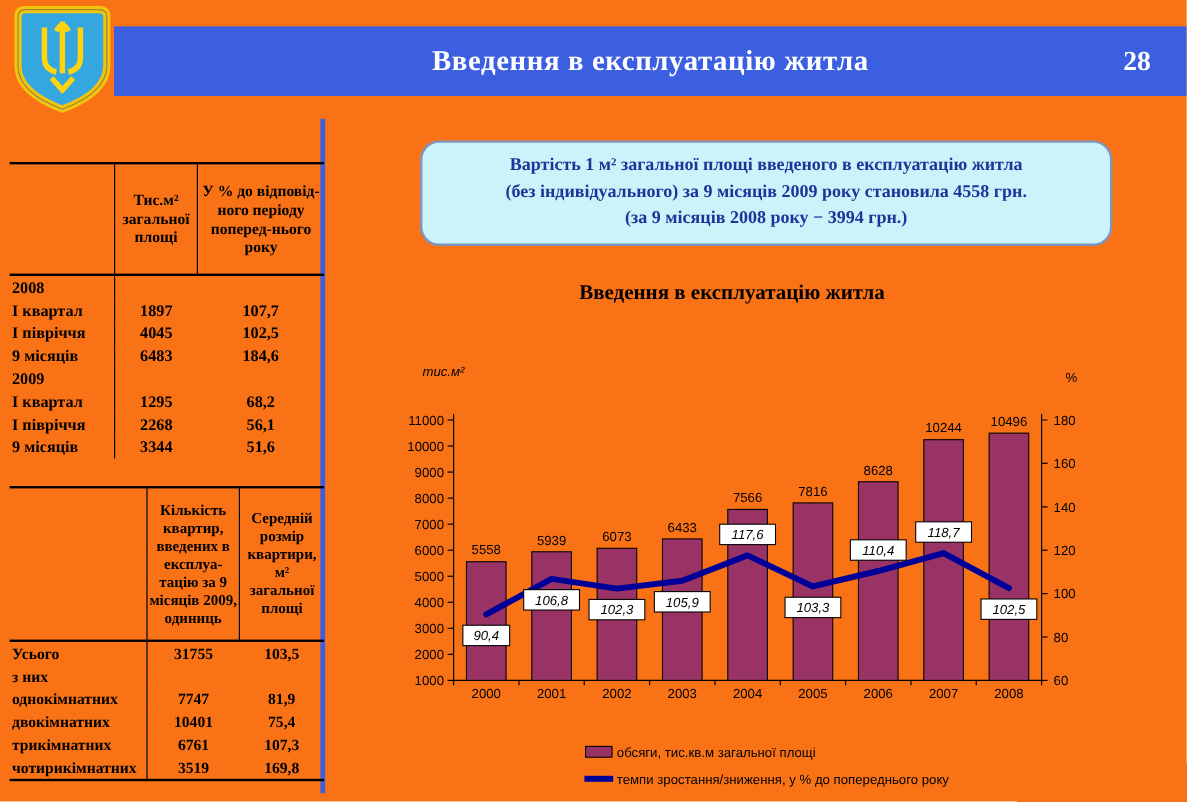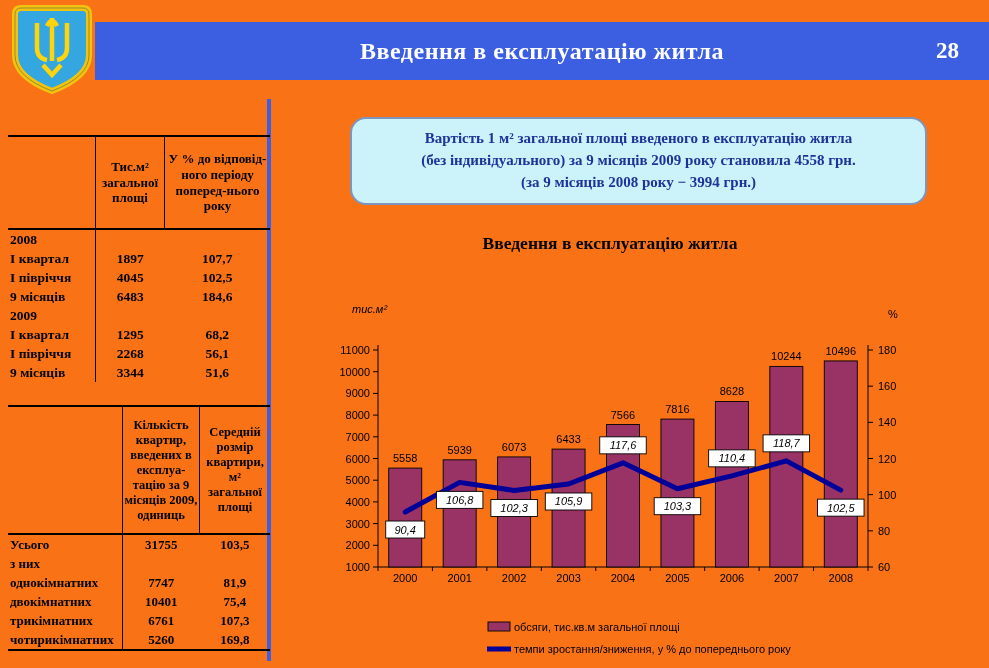--- a/index.html
+++ b/index.html
@@ -157,21 +157,21 @@
           <td class="c1">10401</td>
           <td class="c2">75,4</td>
         </tr>
         <tr>
           <td class="c0">трикімнатних</td>
           <td class="c1">6761</td>
           <td class="c2">107,3</td>
         </tr>
         <tr>
           <td class="c0">чотирикімнатних</td>
-          <td class="c1">5260</td>
+          <td class="c1">3519</td>
           <td class="c2">169,8</td>
         </tr>
       </tbody>
     </table>
 
   <div class="info-box">
     <div>Вартість 1 м² загальної площі введеного в експлуатацію житла</div>
     <div>(без індивідуального) за 9 місяців 2009 року становила 4558 грн.</div>
     <div>(за 9 місяців 2008 року − 3994 грн.)</div>
   </div>

